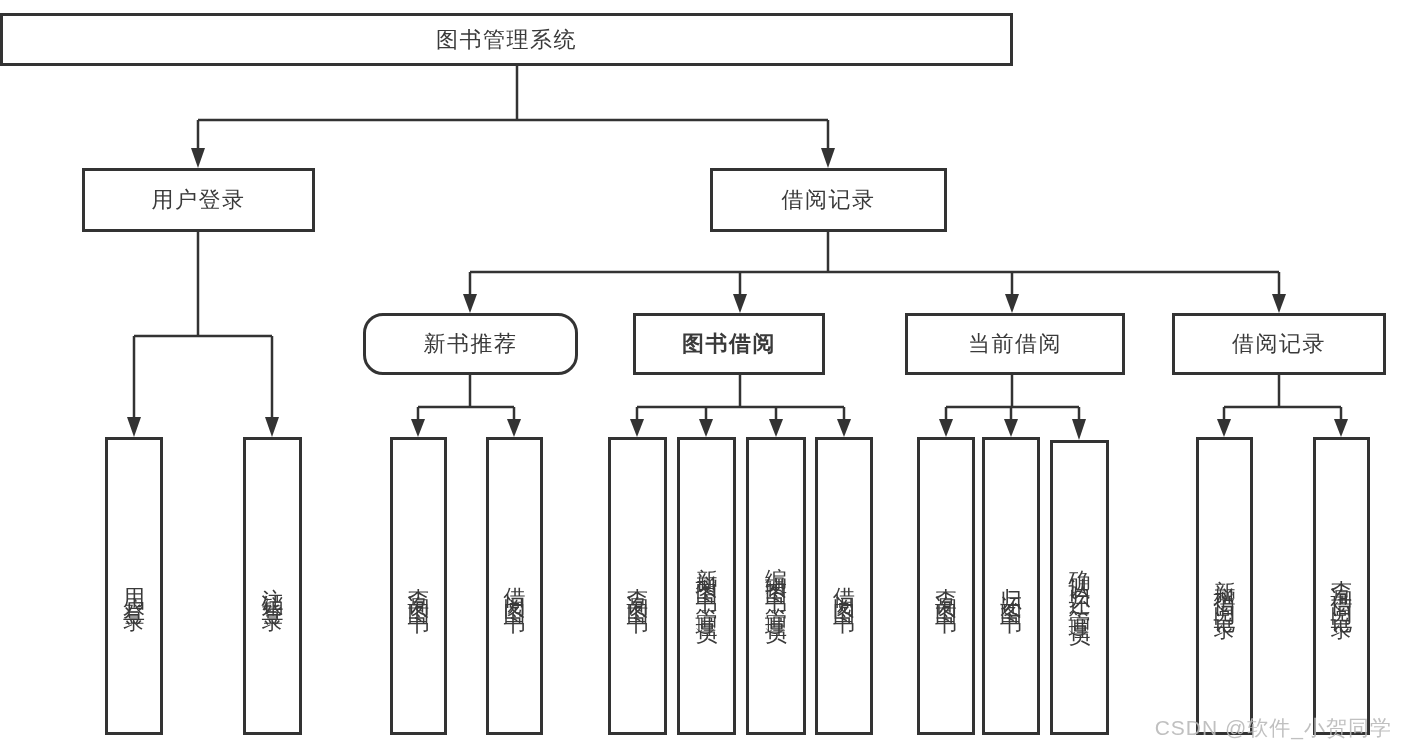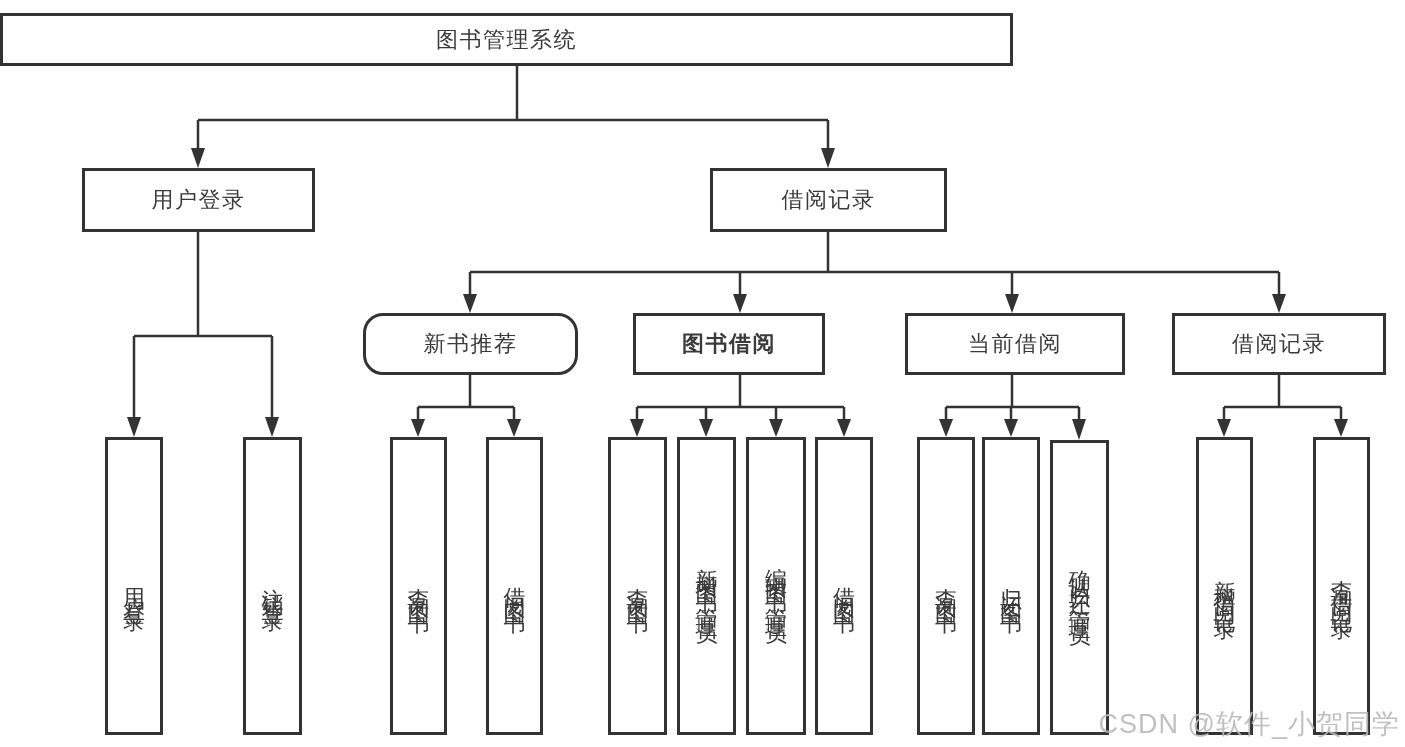--- a/index.html
+++ b/index.html
@@ -31,23 +31,23 @@
   }
   .vtext {
     writing-mode: vertical-rl;
     text-orientation: mixed;
     letter-spacing: 8px;
     line-height: 1;
     white-space: nowrap;
   }
   .watermark {
     position: absolute;
-    right: 5px;
+    right: 13px;
     bottom: 5px;
-    font-size: 27px;
+    font-size: 21px;
     color: rgba(185, 185, 185, 0.9);
     letter-spacing: 1px;
     z-index: 3;
   }
 </style>
 </head>
 <body>
 
 <div class="stage">
 

